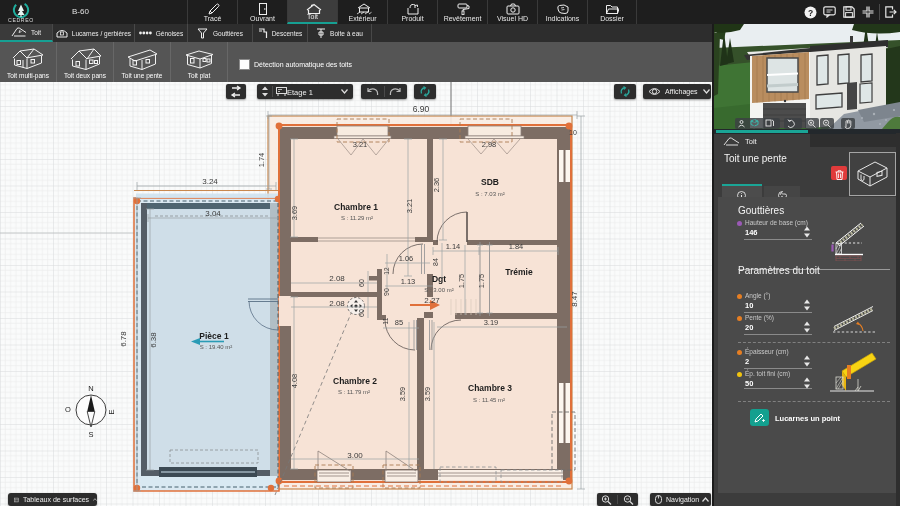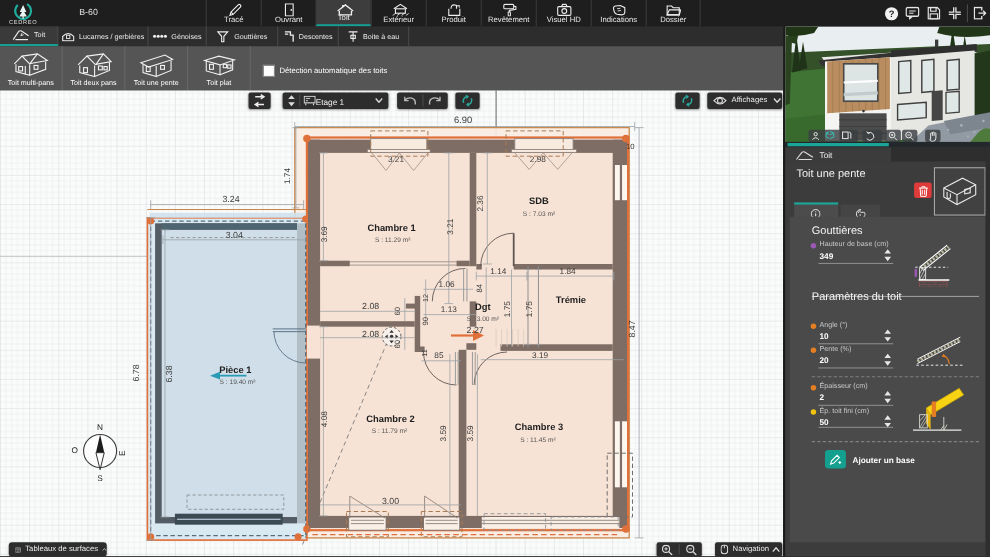--- a/index.html
+++ b/index.html
@@ -663,21 +663,21 @@
           <circle cx="2.5" cy="3" r="0.7" fill="#e8e8e8"></circle>
           <circle cx="4" cy="5.5" r="0.7" fill="#e8e8e8"></circle>
         </svg>
     </div>
 
     <div class="abs" style="left:4px;top:50px;width:178px;height:296px;background:#4a4a4a;">
       <div class="t" style="left:20px;top:8px;font-size:10px;color:#f4f4f4;">Gouttières</div>
 
       <div class="abs" style="left:19px;top:24px;width:5px;height:5px;border-radius:50%;background:#9b59b6;"></div>
       <div class="t" style="left:27px;top:22px;font-size:6.5px;color:#c9c9c9;">Hauteur de base (cm)</div>
-      <div class="t" style="left:27px;top:31px;font-size:7.5px;color:#fff;font-weight:bold;">349</div>
+      <div class="t" style="left:27px;top:31px;font-size:7.5px;color:#fff;font-weight:bold;">146</div>
       <div class="abs" style="left:26px;top:42px;width:68px;height:1px;background:#8a8a8a;"></div>
       <svg class="abs" style="left:85px;top:29px" width="8" height="12" viewBox="0 0 8 12">
           <path d="M4 0.5 L7 4.5 H1 Z M4 11.5 L1 7.5 H7 Z" fill="#e8e8e8"></path>
         </svg>
 
       <svg class="abs" style="left:110px;top:18px" width="46" height="46" viewBox="0 0 46 46">
         <path d="M8 28 L33 8" stroke="#ffffff" stroke-width="1" fill="none"></path>
         <path d="M11 31 L36 11" stroke="#ffffff" stroke-width="1" fill="none"></path>
         <path d="M9.5 29.5 L34.5 9.5" stroke="#b5b49a" stroke-width="2.6" fill="none" stroke-dasharray="2 1.4"></path>
         <path d="M4 28 H34" stroke="#e8e8e8" stroke-width="1" stroke-dasharray="2.2 2"></path>
@@ -742,17 +742,17 @@
         <path d="M30 30 V42 M30 42 l3 -5 m-3 1 l-3 4" stroke="#d8d8cf" stroke-width="0.8" fill="none"></path>
       </svg>
       <div class="abs" style="left:20px;top:204px;width:152px;border-top:1px dashed #808080;"></div>
 
       <div class="abs" style="left:32px;top:212px;width:19px;height:17px;background:#13a08f;border-radius:3px;">
         <svg style="margin:3px 0 0 4px" width="11" height="11" viewBox="0 0 11 11">
             <path d="M1 10 L2 7 L7 2 L9 4 L4 9 Z M7 2 L9 4" fill="none" stroke="#fff" stroke-width="1"></path>
             <path d="M8.2 8.5 H10.8 M9.5 7.2 V9.8" stroke="#fff" stroke-width="1"></path>
           </svg>
       </div>
-      <div class="t" style="left:57px;top:217px;font-size:7.5px;color:#fff;font-weight:bold;">Ajouter un base</div>
+      <div class="t" style="left:57px;top:217px;font-size:7.5px;color:#fff;font-weight:bold;">Lucarnes un point</div>
     </div>
   </div>
 </div>
 <div class="abs" style="left:896px;top:133px;width:4px;height:373px;background:#2e2e2e;"></div>
 
 </body></html>

